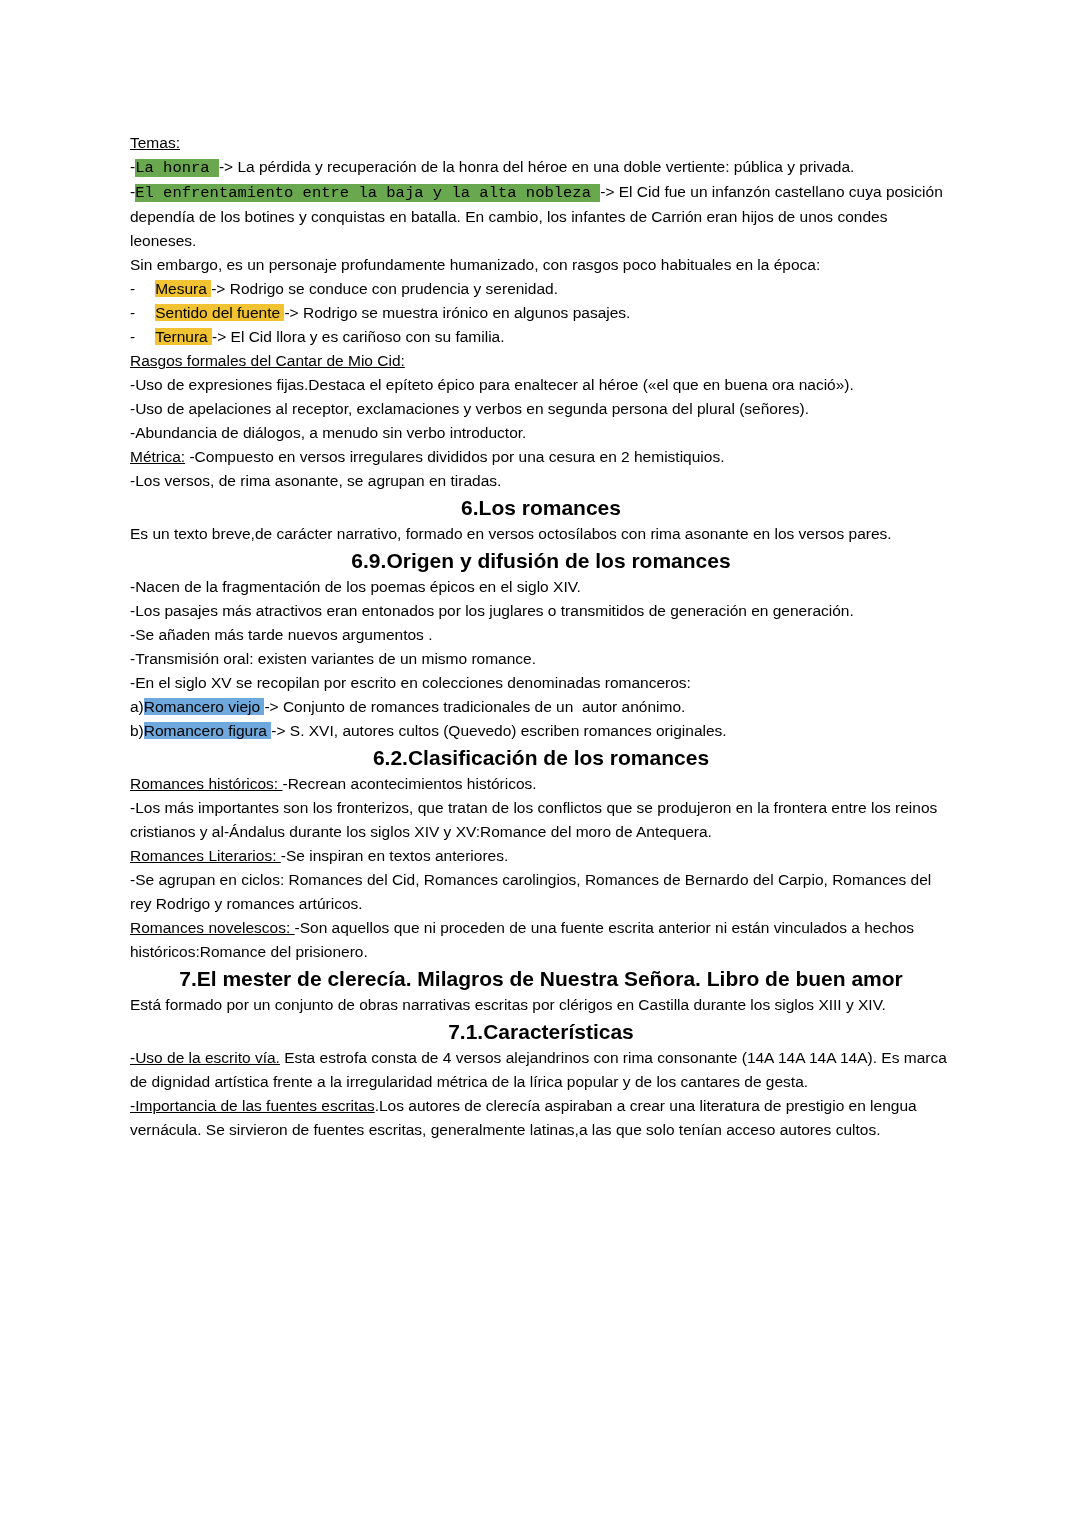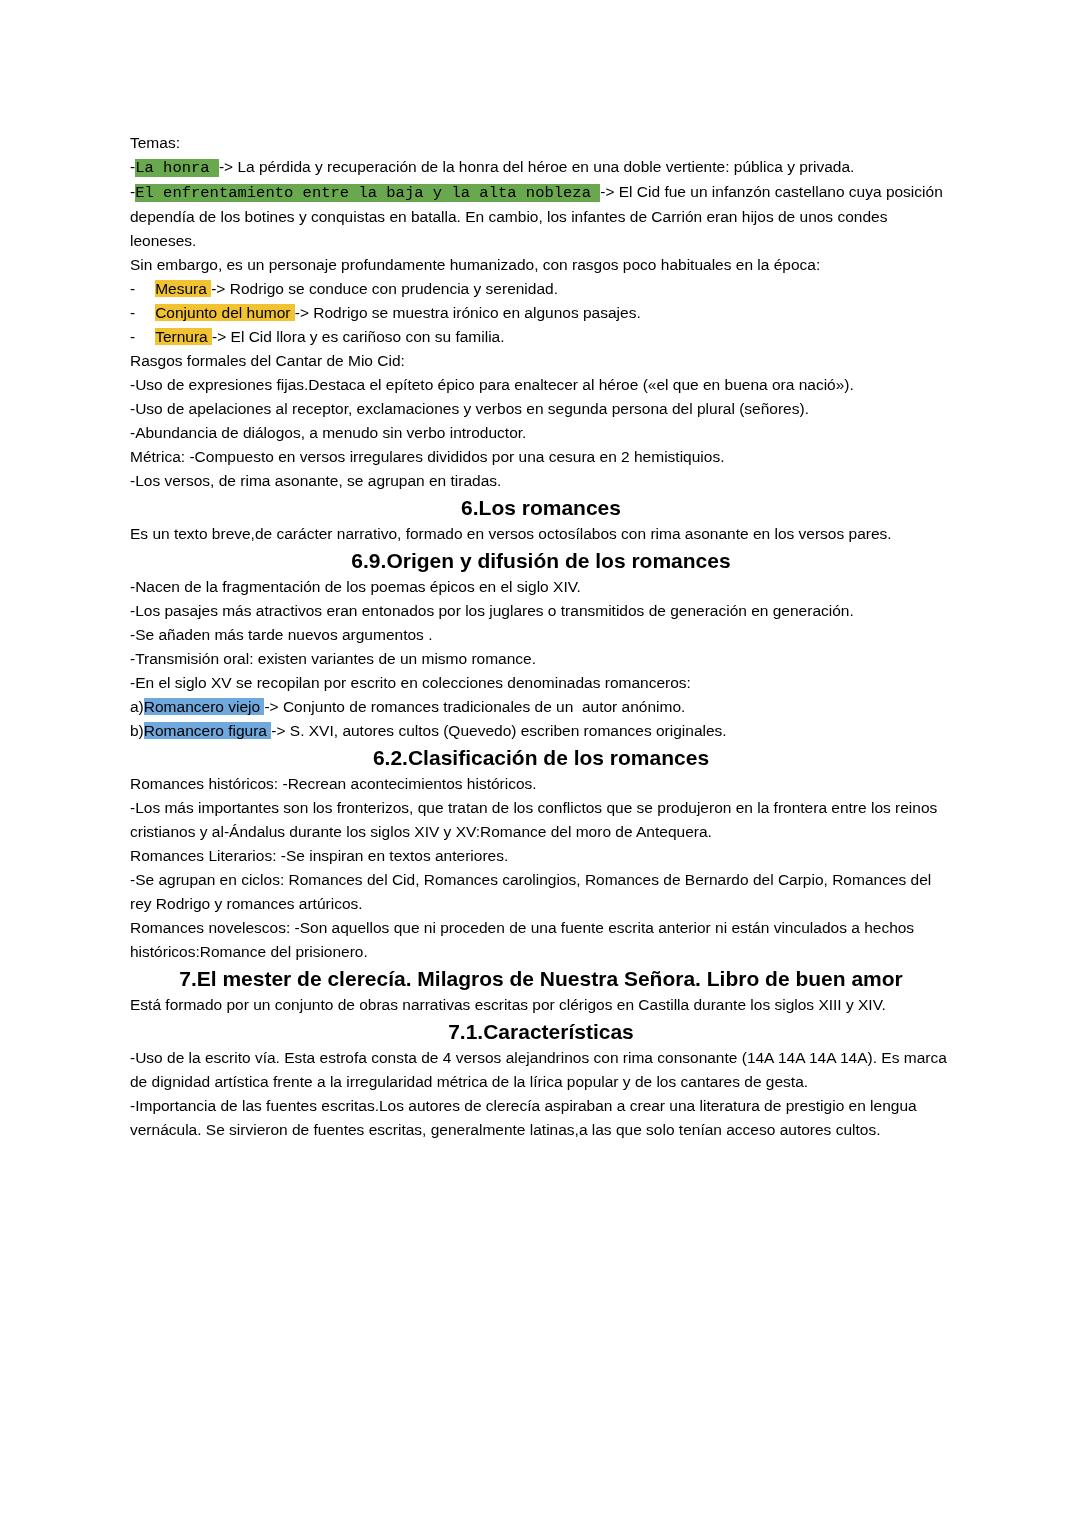--- a/index.html
+++ b/index.html
@@ -24,35 +24,35 @@
     word-wrap: break-word;
   }
   .heading {
     margin: 3px 0 2px 0;
     font-size: 21px;
     line-height: 24px;
     font-weight: bold;
     white-space: pre-wrap;
     text-align: center;
   }
-  .r-underline { }
+  .r-underline { text-decoration: underline; }
   .r-hl-green  { background-color: var(--hl-green); font-family: Liberation Mono, monospace;  }
   .r-hl-yellow { background-color: var(--hl-yellow); margin-left: 20px; }
   .r-hl-blue   { background-color: var(--hl-blue);   }
 </style>
 </head>
 <body style="background: rgb(255, 255, 255);">
 
 <div class="page" id="document-page" style="color: rgb(0, 0, 0);">
     <p class="para"><span class="r-underline">Temas:</span></p>
     <p class="para"><span class="r-plain">-</span><span class="r-hl-green">La honra </span><span class="r-plain">-&gt; La pérdida y recuperación de la honra del héroe en una doble vertiente: pública y privada.</span></p>
     <p class="para"><span class="r-plain">-</span><span class="r-hl-green">El enfrentamiento entre la baja y la alta nobleza </span><span class="r-plain">-&gt; El Cid fue un infanzón castellano cuya posición dependía de los botines y conquistas en batalla. En cambio, los infantes de Carrión eran hijos de unos condes leoneses.</span></p>
     <p class="para"><span class="r-plain">Sin embargo, es un personaje profundamente humanizado, con rasgos poco habituales en la época:</span></p>
     <p class="para"><span class="r-plain">-</span><span class="r-hl-yellow">Mesura </span><span class="r-plain">-&gt; Rodrigo se conduce con prudencia y serenidad.</span></p>
-    <p class="para"><span class="r-plain">-</span><span class="r-hl-yellow">Conjunto del humor </span><span class="r-plain">-&gt; Rodrigo se muestra irónico en algunos pasajes.</span></p>
+    <p class="para"><span class="r-plain">-</span><span class="r-hl-yellow">Sentido del fuente </span><span class="r-plain">-&gt; Rodrigo se muestra irónico en algunos pasajes.</span></p>
     <p class="para"><span class="r-plain">-</span><span class="r-hl-yellow">Ternura </span><span class="r-plain">-&gt; El Cid llora y es cariñoso con su familia.</span></p>
     <p class="para"><span class="r-underline">Rasgos formales del Cantar de Mio Cid:</span></p>
     <p class="para"><span class="r-plain">-Uso de expresiones fijas.Destaca el epíteto épico para enaltecer al héroe («el que en buena ora nació»).</span></p>
     <p class="para"><span class="r-plain">-Uso de apelaciones al receptor, exclamaciones y verbos en segunda persona del plural (señores).</span></p>
     <p class="para"><span class="r-plain">-Abundancia de diálogos, a menudo sin verbo introductor.</span></p>
     <p class="para"><span class="r-underline">Métrica:</span><span class="r-plain"> -Compuesto en versos irregulares divididos por una cesura en 2 hemistiquios.</span></p>
     <p class="para"><span class="r-plain">-Los versos, de rima asonante, se agrupan en tiradas.</span></p>
     <h2 class="heading">6.Los romances</h2>
     <p class="para"><span class="r-plain">Es un texto breve,de carácter narrativo, formado en versos octosílabos con rima asonante en los versos pares.</span></p>
     <h2 class="heading">6.9.Origen y difusión de los romances</h2>

